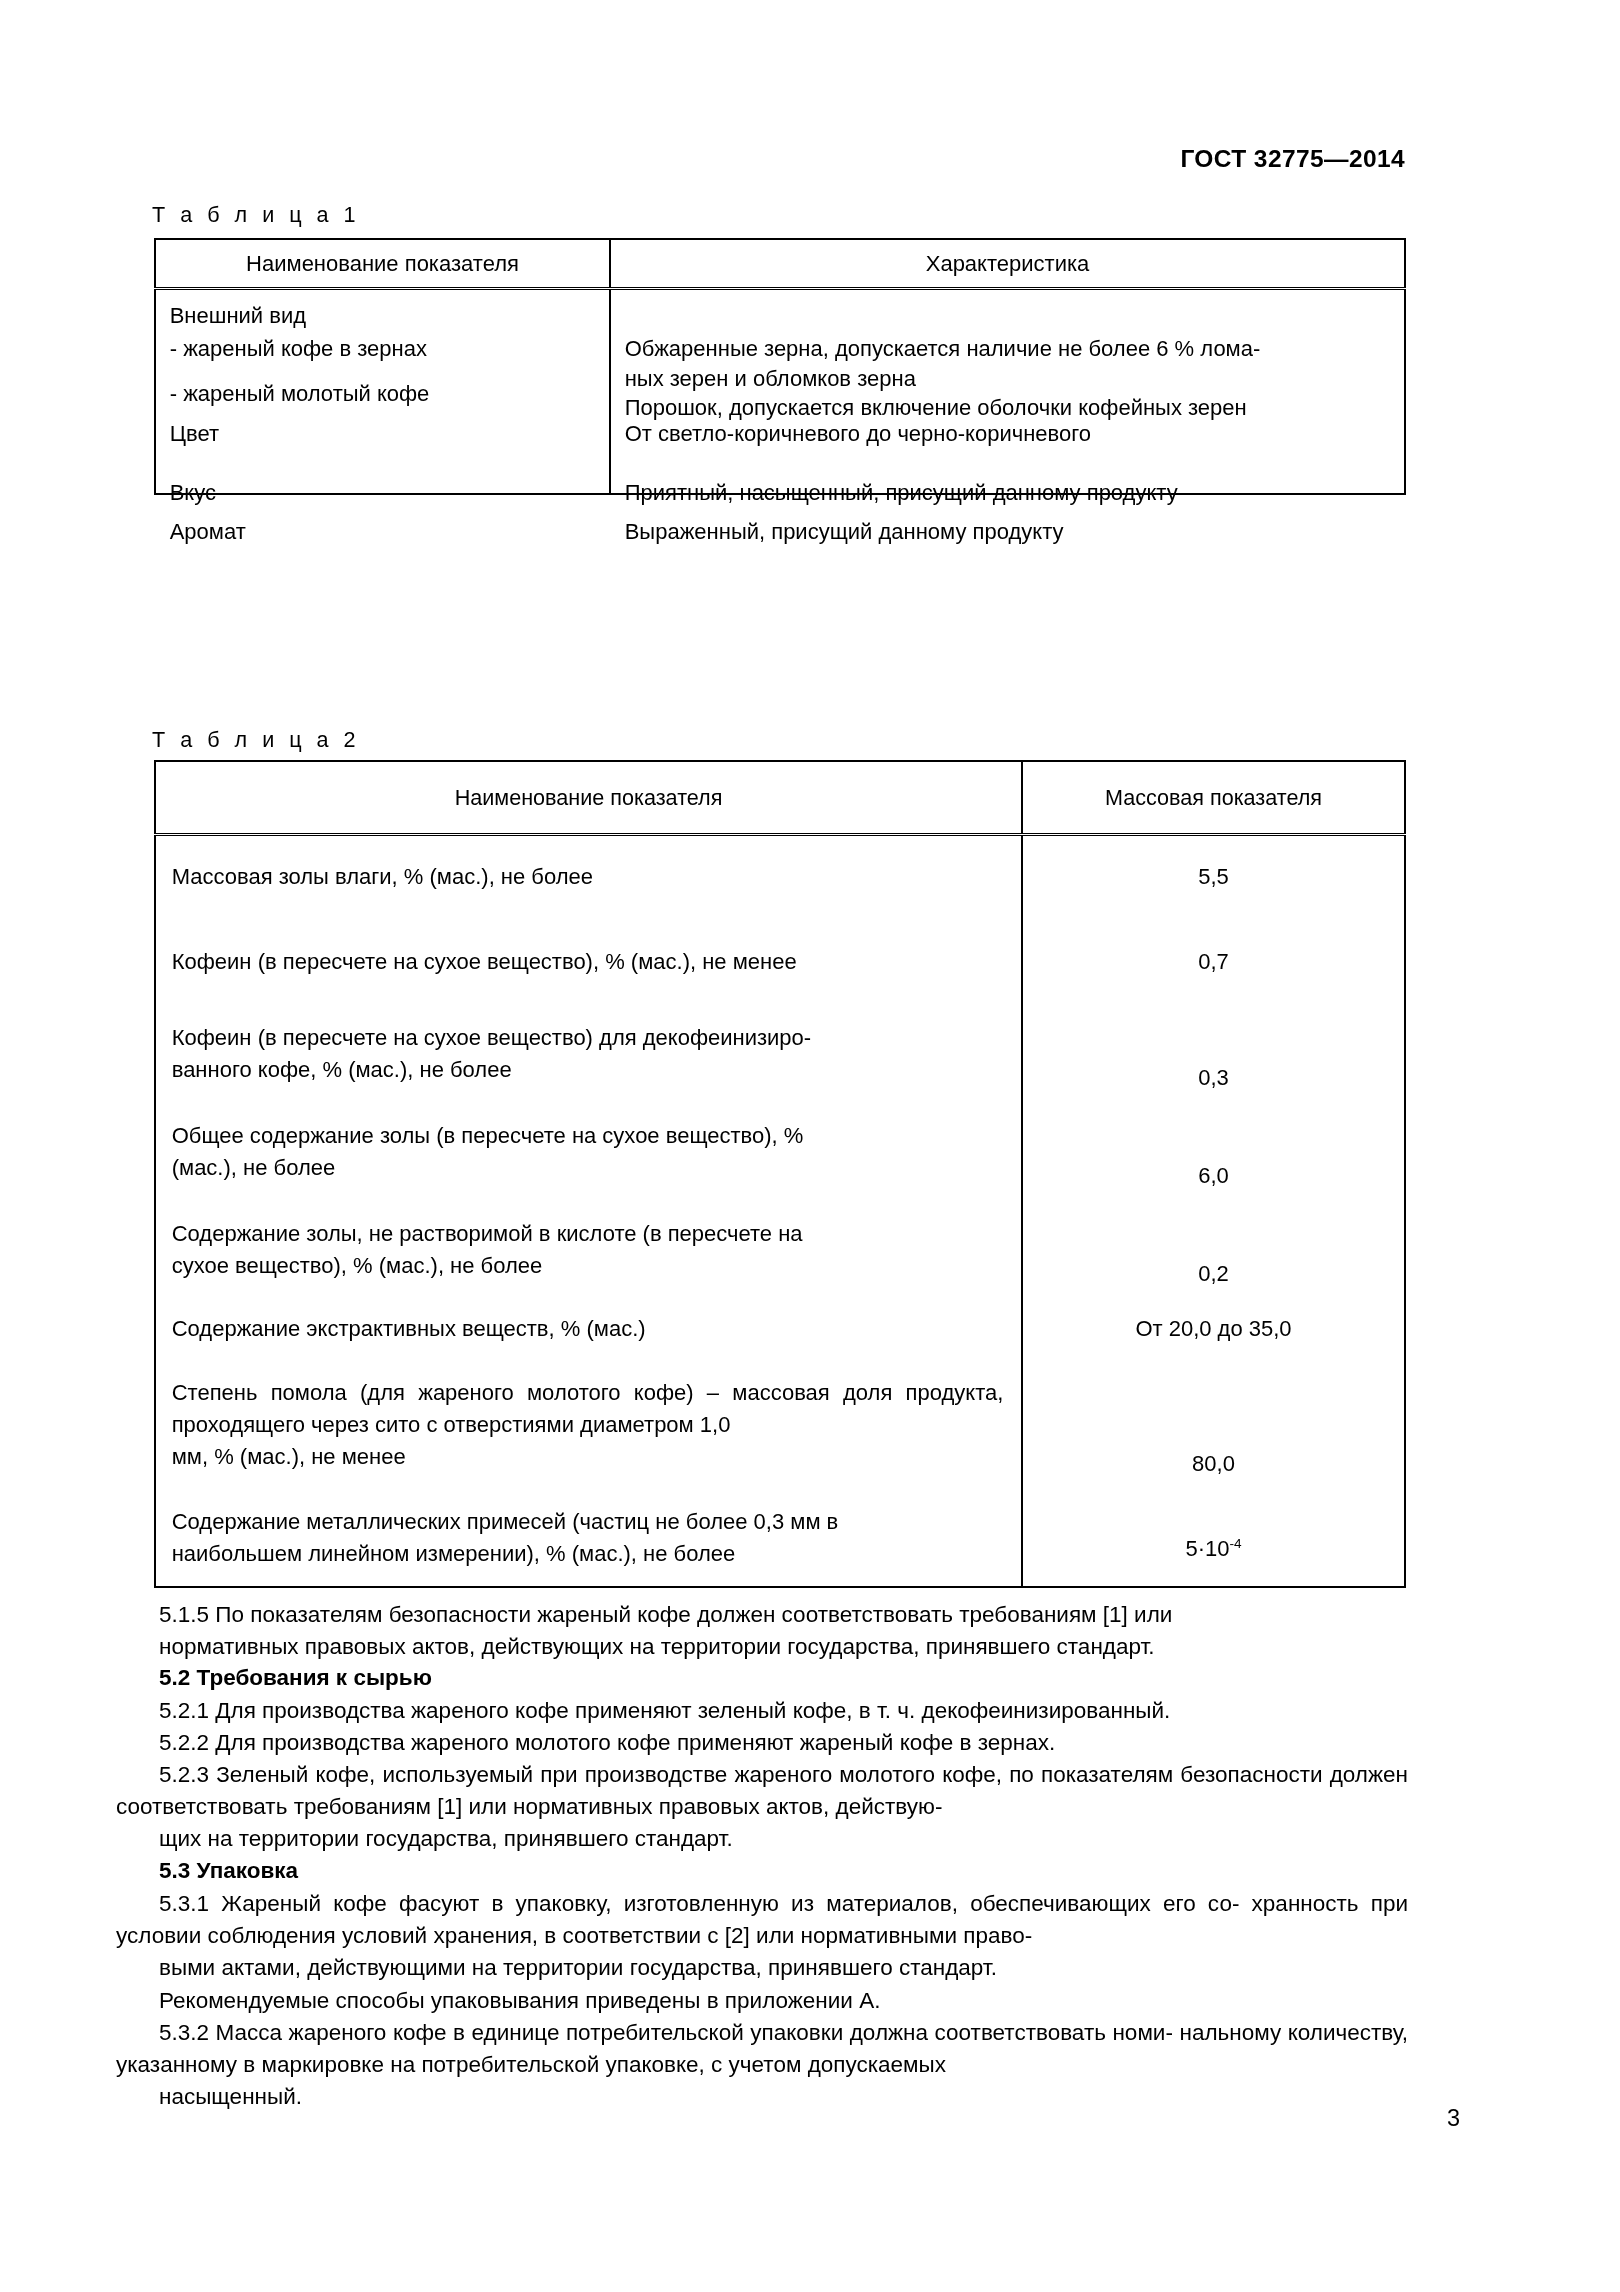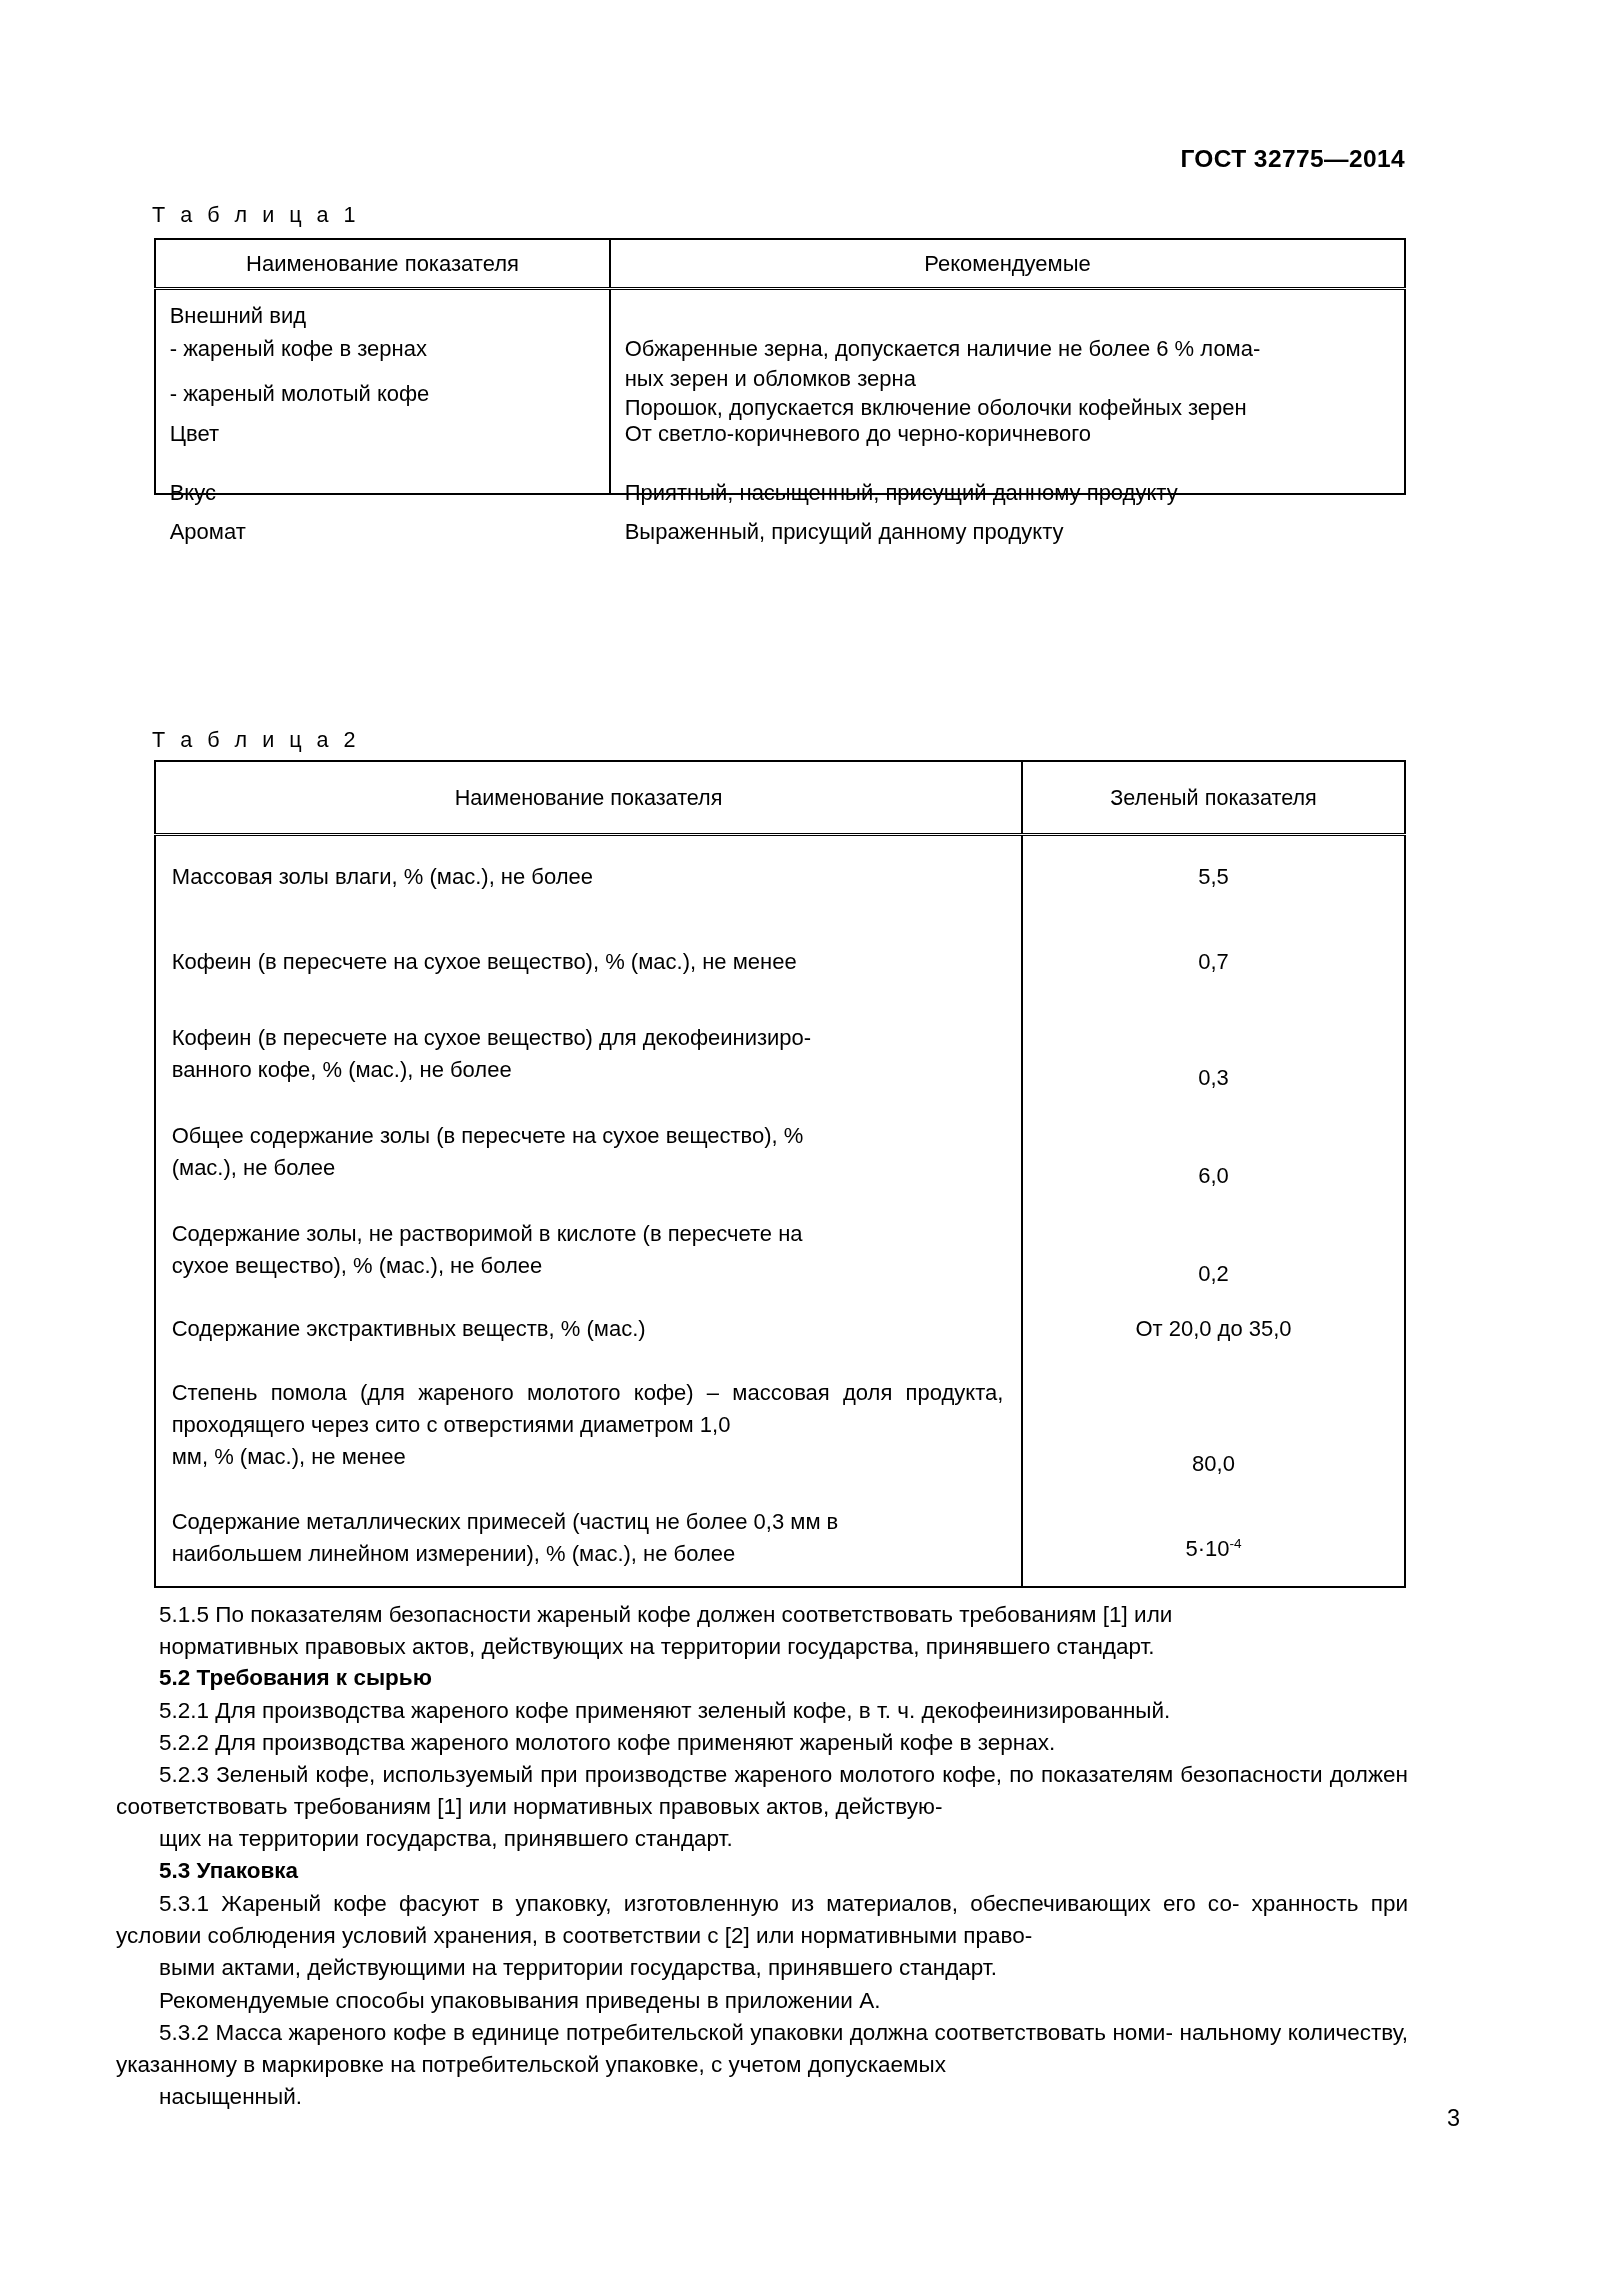--- a/index.html
+++ b/index.html
@@ -171,21 +171,21 @@
   <div class="table-caption" id="caption-1">Т а б л и ц а  1</div>
 
   <table class="gost-table" id="table-1">
     <colgroup>
       <col class="col-left">
         <col class="col-right">
     </colgroup>
     <thead>
       <tr class="t1-head">
         <th class="hcell col-left">Наименование показателя</th>
-        <th class="hcell col-right">Рекомендуемые</th>
+        <th class="hcell col-right">Характеристика</th>
       </tr>
     </thead>
     <tbody>
       <tr>
         <td class="body-cell col-left">
           <div class="t1-grid">
             <div class="t1-line" style="top:10.8px">Внешний вид</div>
             <div class="t1-line" style="top:44px"> - жареный кофе в зернах</div>
             <div class="t1-line" style="top:89px">- жареный молотый кофе</div>
             <div class="t1-line" style="top:129px">Цвет</div>
@@ -211,21 +211,21 @@
   <div class="table-caption" id="caption-2">Т а б л и ц а  2</div>
 
   <table class="gost-table" id="table-2">
     <colgroup>
       <col class="col-left">
         <col class="col-right">
     </colgroup>
     <thead>
       <tr class="t2-head">
         <th class="hcell col-left">Наименование показателя</th>
-        <th class="hcell col-right">Зеленый показателя</th>
+        <th class="hcell col-right">Массовая показателя</th>
       </tr>
     </thead>
     <tbody>
       <tr style="height:84px">
         <td class="name-cell">
           <span class="nowrapline">Массовая золы влаги, % (мас.), не более</span>
         </td>
         <td class="val-cell" style="vertical-align:middle;padding-bottom:0">5,5</td>
       </tr>
 

